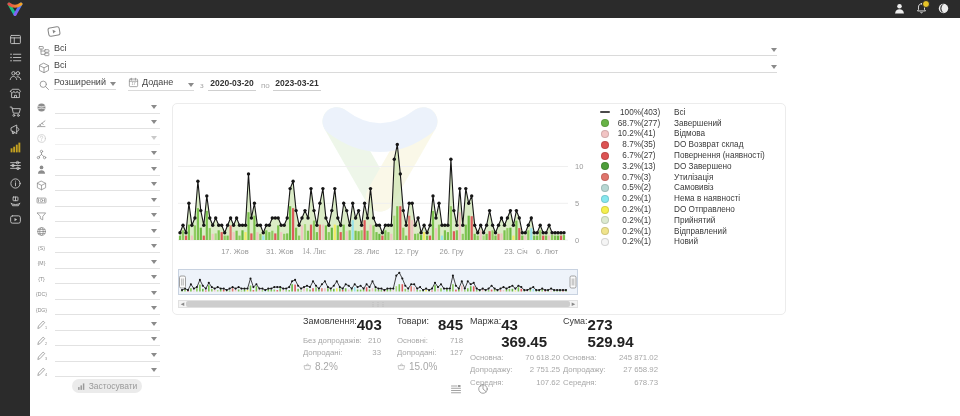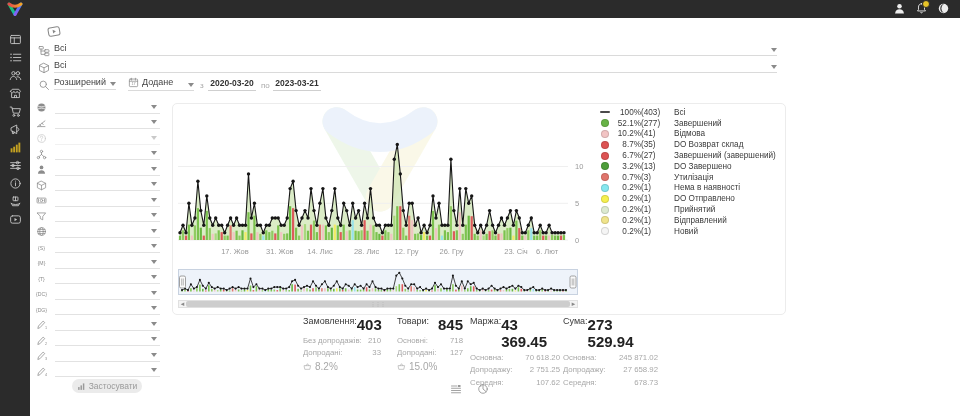--- a/index.html
+++ b/index.html
@@ -729,21 +729,21 @@
       <circle cx="371.1" cy="119.3" r="1.7" fill="#161616"></circle>
       <circle cx="374.1" cy="126.7" r="1.7" fill="#161616"></circle>
       <circle cx="377.1" cy="126.7" r="1.7" fill="#161616"></circle>
       <circle cx="380.0" cy="126.7" r="1.7" fill="#161616"></circle>
       <circle cx="383.0" cy="126.7" r="1.7" fill="#161616"></circle>
       <circle cx="386.0" cy="126.7" r="1.7" fill="#161616"></circle>
     </svg>
   <div id="x-labels">
       <span style="left: 56.912px;">17. Жов</span>
       <span style="left: 101.84px;">31. Жов</span>
-      <span style="left: 142px;">14. Лис</span>
+      <span style="left: 136px; font-family: Liberation Serif, serif;">14. Лис</span>
       <span style="left: 188.624px;">28. Лис</span>
       <span style="left: 228.56px;">12. Гру</span>
       <span style="left: 273.488px;">26. Гру</span>
       <span style="left: 338px;">23. Січ</span>
       <span style="left: 369.104px;">6. Лют</span>
     </div>
   <svg id="nav-chart" width="400" height="30" viewBox="0 0 400 30">
       <rect x=".5" y=".5" width="399" height="25" fill="#eef3fa" stroke="#c8d2e0"></rect>
       <rect x="3.2" y="21.5" width="1.6" height="1.0" fill="#7cc24e"></rect>
       <rect x="6.2" y="20.4" width="1.6" height="2.1" fill="#90cb61"></rect>
@@ -1024,21 +1024,21 @@
           <span class="lg-dash" style="background:#4a4a4a"></span>
         </span>
         <span class="lg-pct">100%</span>
         <span class="lg-cnt">(403)</span>
         <span class="lg-lbl">Всі</span>
       </div>
       <div class="lg-row">
         <span class="lg-mk">
           <span class="lg-marker" style="background:#67b346"></span>
         </span>
-        <span class="lg-pct">52.1%</span>
+        <span class="lg-pct">68.7%</span>
         <span class="lg-cnt">(277)</span>
         <span class="lg-lbl">Завершений</span>
       </div>
       <div class="lg-row">
         <span class="lg-mk">
           <span class="lg-marker" style="background:#f2c4c4"></span>
         </span>
         <span class="lg-pct">10.2%</span>
         <span class="lg-cnt">(41)</span>
         <span class="lg-lbl">Відмова</span>
@@ -1050,37 +1050,45 @@
         <span class="lg-pct">8.7%</span>
         <span class="lg-cnt">(35)</span>
         <span class="lg-lbl">DO Возврат склад</span>
       </div>
       <div class="lg-row">
         <span class="lg-mk">
           <span class="lg-marker" style="background:#dd5353"></span>
         </span>
         <span class="lg-pct">6.7%</span>
         <span class="lg-cnt">(27)</span>
-        <span class="lg-lbl">Завершений (завершений)</span>
+        <span class="lg-lbl">Повернення (наявності)</span>
       </div>
       <div class="lg-row">
         <span class="lg-mk">
           <span class="lg-marker" style="background:#4d9e3a"></span>
         </span>
         <span class="lg-pct">3.2%</span>
         <span class="lg-cnt">(13)</span>
         <span class="lg-lbl">DO Завершено</span>
       </div>
       <div class="lg-row">
         <span class="lg-mk">
           <span class="lg-marker" style="background:#e0746c"></span>
         </span>
         <span class="lg-pct">0.7%</span>
         <span class="lg-cnt">(3)</span>
         <span class="lg-lbl">Утилізація</span>
+      </div>
+      <div class="lg-row">
+        <span class="lg-mk">
+          <span class="lg-marker" style="background:#b7d7d3"></span>
+        </span>
+        <span class="lg-pct">0.5%</span>
+        <span class="lg-cnt">(2)</span>
+        <span class="lg-lbl">Самовивіз</span>
       </div>
       <div class="lg-row">
         <span class="lg-mk">
           <span class="lg-marker" style="background:#86e7ef"></span>
         </span>
         <span class="lg-pct">0.2%</span>
         <span class="lg-cnt">(1)</span>
         <span class="lg-lbl">Нема в наявності</span>
       </div>
       <div class="lg-row">

